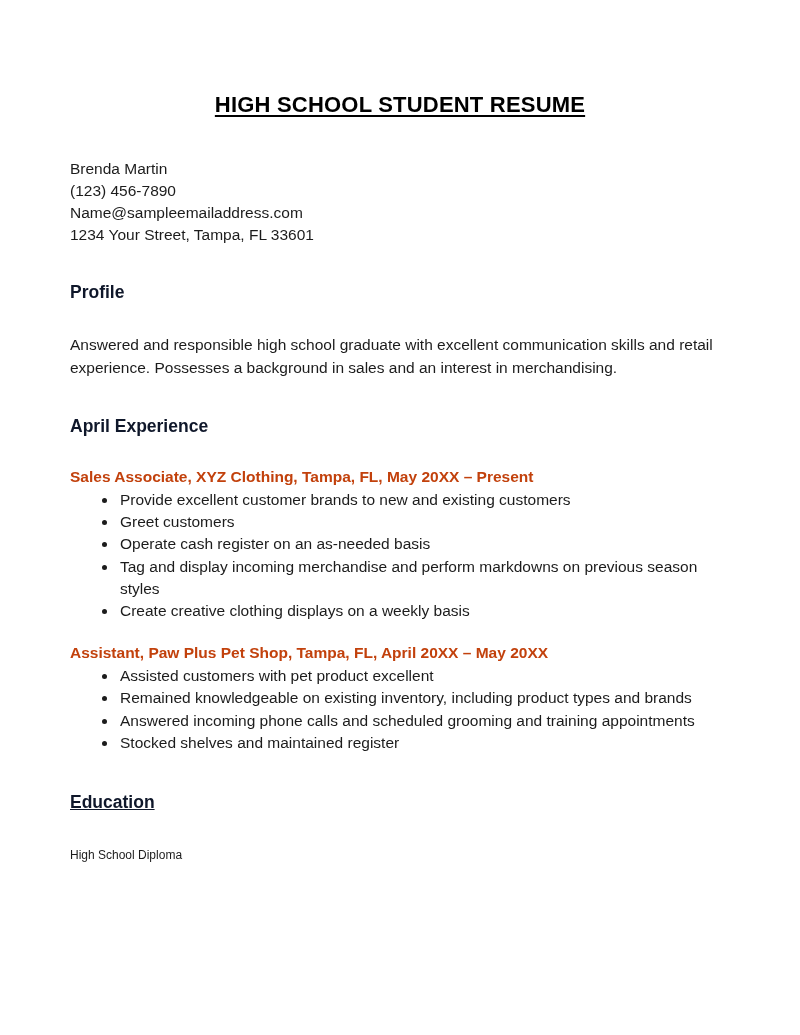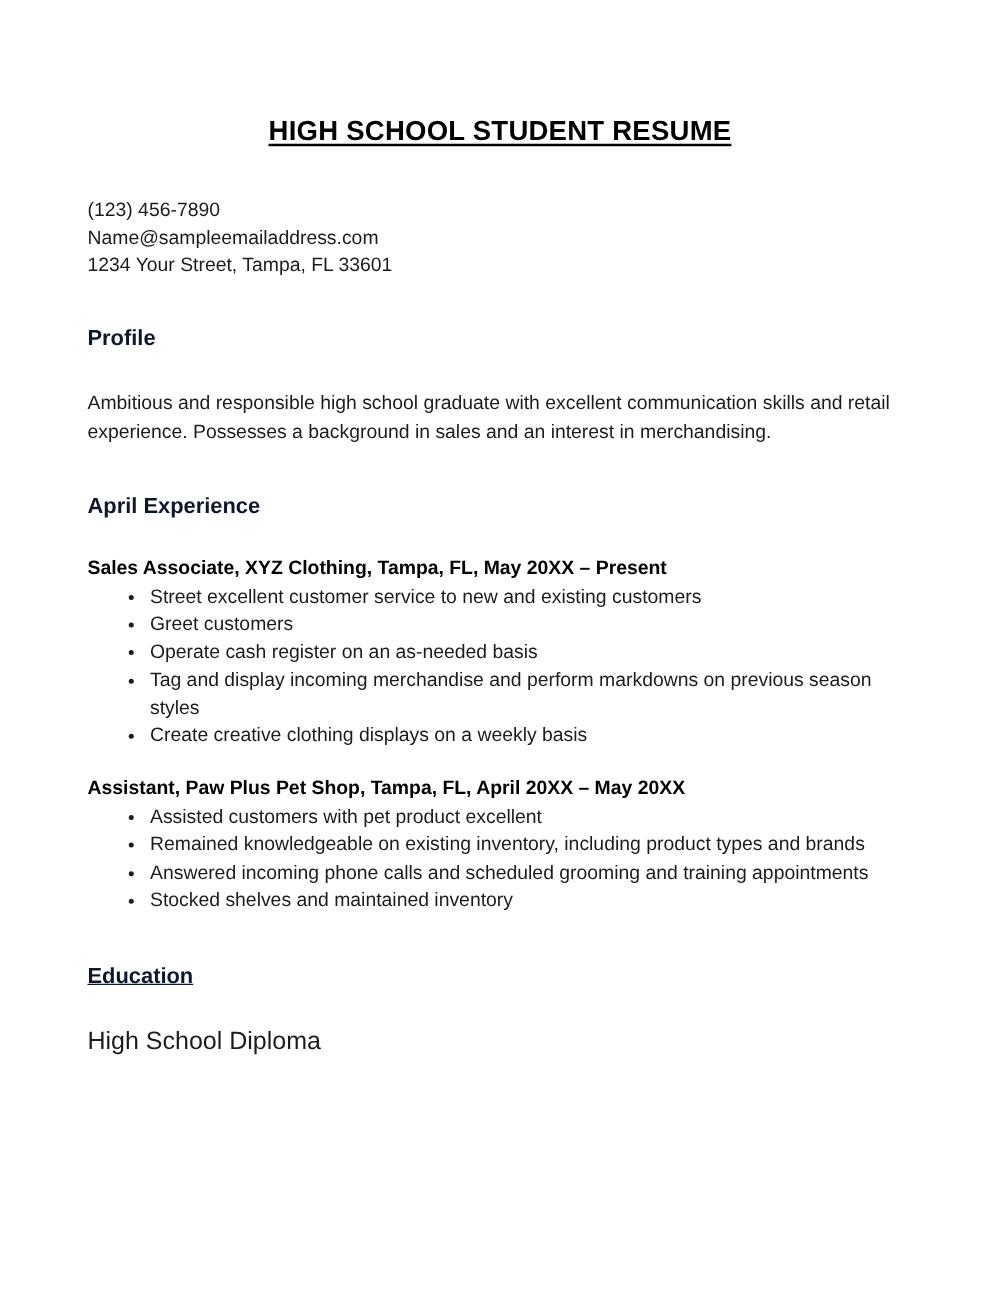--- a/index.html
+++ b/index.html
@@ -43,76 +43,77 @@
     margin-top: 31px;
     font-size: 15.5px;
     line-height: 22.5px;
     max-width: 660px;
   }
   .job { margin-top: 31px; }
   .job + .job { margin-top: 22px; }
   .job-title {
     font-size: 15.5px;
     font-weight: 700;
-    color: #000000;
+    color: #c2410c;
   }
   ul.bullet-list {
     margin-top: 3px;
     padding-left: 48px;
     list-style: disc;
   }
   ul.bullet-list li {
     font-size: 15.5px;
     line-height: 22.2px;
     padding-left: 2px;
     max-width: 600px;
   }
   .education-block {
     margin-top: 31px;
-    font-size: 20px;
+    font-size: 12px;
     line-height: 22.5px;
   }
 </style>
 </head>
 <body>
 
 <div class="page">
 
   <h1 class="doc-title">HIGH SCHOOL STUDENT RESUME</h1>
 
   <div class="contact-block">
+    <div>Brenda Martin</div>
     <div>(123) 456-7890</div>
     <div>Name@sampleemailaddress.com</div>
     <div>1234 Your Street, Tampa, FL 33601</div>
   </div>
 
   <h2 class="section-heading heading-profile">Profile</h2>
 
-  <p class="body-text">Ambitious and responsible high school graduate with excellent communication skills and retail experience. Possesses a background in sales and an interest in merchandising.</p>
+  <p class="body-text">Answered and responsible high school graduate with excellent communication skills and retail experience. Possesses a background in sales and an interest in merchandising.</p>
 
   <h2 class="section-heading heading-work">April Experience</h2>
 
   <div class="job">
     <div class="job-title">Sales Associate, XYZ Clothing, Tampa, FL, May 20XX – Present</div>
     <ul class="bullet-list">
-      <li>Street excellent customer service to new and existing customers</li>
+      <li>Provide excellent customer brands to new and existing customers</li>
       <li>Greet customers</li>
       <li>Operate cash register on an as-needed basis</li>
       <li>Tag and display incoming merchandise and perform markdowns on previous season styles</li>
       <li>Create creative clothing displays on a weekly basis</li>
     </ul>
   </div>
 
   <div class="job">
     <div class="job-title">Assistant, Paw Plus Pet Shop, Tampa, FL, April 20XX – May 20XX</div>
     <ul class="bullet-list">
       <li>Assisted customers with pet product excellent</li>
       <li>Remained knowledgeable on existing inventory, including product types and brands</li>
       <li>Answered incoming phone calls and scheduled grooming and training appointments</li>
-      <li>Stocked shelves and maintained inventory</li>
+      <li>Stocked shelves and maintained register</li>
     </ul>
   </div>
 
   <h2 class="section-heading heading-education">Education</h2>
 
   <div class="education-block">
     <div>High School Diploma</div>
   </div>
 
 </div>

